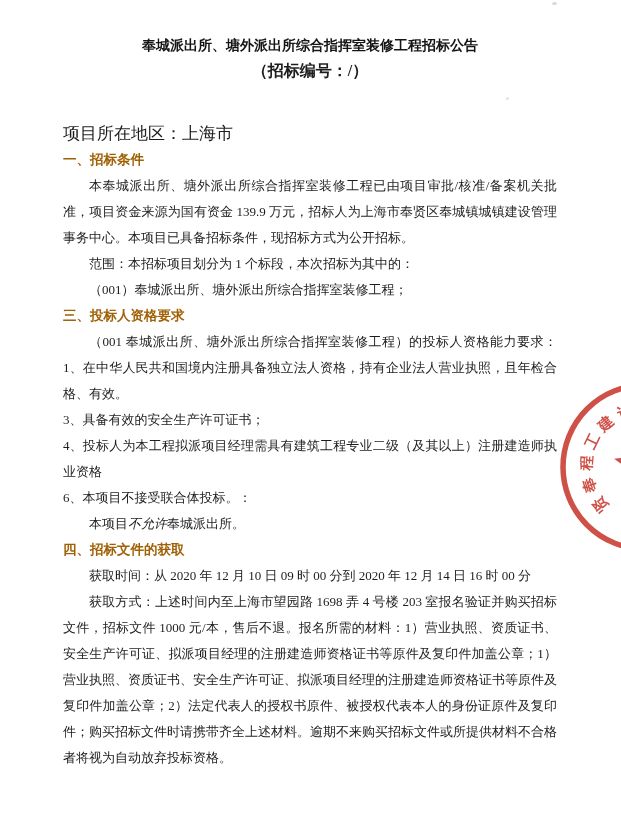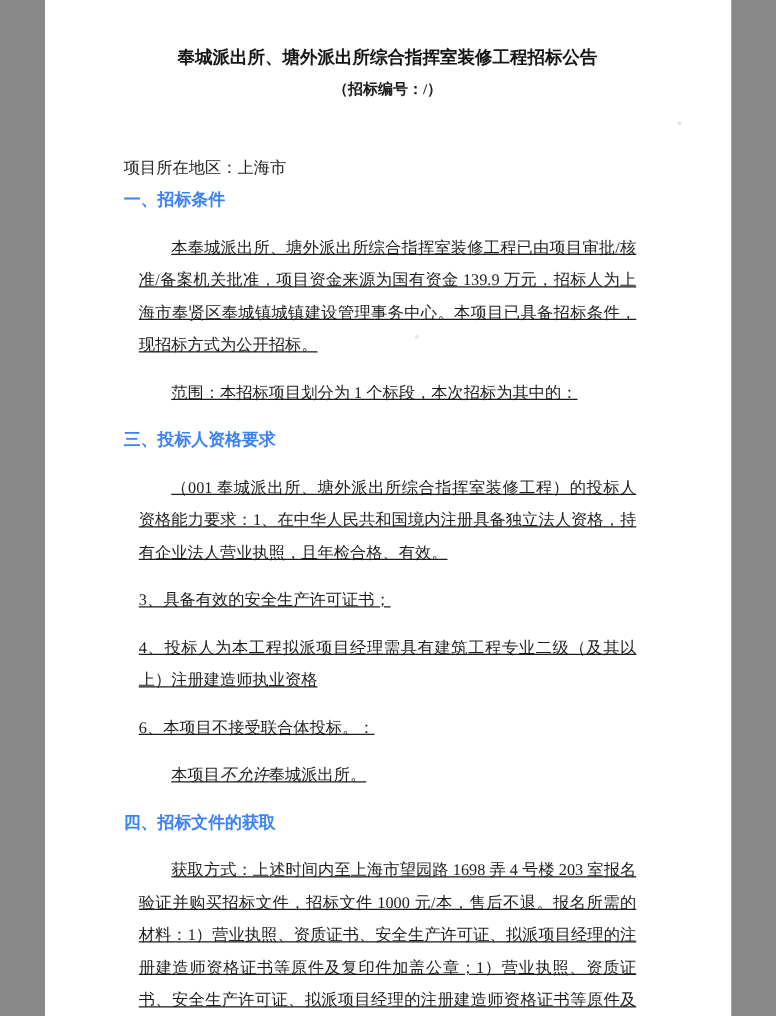--- a/index.html
+++ b/index.html
@@ -1,18 +1,18 @@
 <!DOCTYPE html>
 <html><head>
 <meta charset="utf-8">
 <style>
   html,body { margin:0; padding:0; background:#888; }
   .page {
     position:relative;
-    width:549px; height:813px;
+    width:621px; height:813px;
     margin:0 auto;
     background:#ffffff;
     overflow:hidden;
     font-family:"Liberation Serif","DejaVu Serif",serif;
     color:#1d1d1d;
   }
   .content {
     position:relative;
     padding:0 64px 0 63px;
   }
@@ -22,41 +22,40 @@
     font-family:"Liberation Sans","DejaVu Sans",sans-serif;
     font-weight:bold;
     font-size:14px;
     line-height:22px;
     color:#151515;
   }
   .doc-subtitle {
     margin-top:4px;
     text-align:center;
     font-weight:bold;
-    font-size:12px;
+    font-size:16px;
     line-height:22px;
   }
   .location-line {
     margin-top:39px;
-    font-size:13px;
+    font-size:17px;
     line-height:26px;
   }
   .sec-heading {
     font-family:"Liberation Sans","DejaVu Sans",sans-serif;
     font-weight:bold;
     font-size:13.5px;
     line-height:26px;
-    color:#3b82f6;
+    color:#a16207;
   }
   .para {
-    margin:12px;
+    margin:0;
     font-size:13px;
     line-height:26px;
     text-align:justify;
-    text-decoration:underline;
   }
   .para.indent { text-indent:26px; }
   .italic { font-style:italic; }
   
   .seal {
     position:absolute;
     top:379px; left:557px;
     width:176px; height:176px;
     opacity:0.88;
     pointer-events:none;
@@ -81,27 +80,29 @@
 
 <div class="page">
   <div class="content">
     <div class="doc-title">奉城派出所、塘外派出所综合指挥室装修工程招标公告</div>
     <div class="doc-subtitle">（招标编号：/）</div>
     <div class="location-line">项目所在地区：上海市</div>
     <div>
         <div class="sec-heading">一、招标条件</div>
         <p class="para indent">本奉城派出所、塘外派出所综合指挥室装修工程已由项目审批/核准/备案机关批准，项目资金来源为国有资金 139.9 万元，招标人为上海市奉贤区奉城镇城镇建设管理事务中心。本项目已具备招标条件，现招标方式为公开招标。</p>
         <p class="para indent">范围：本招标项目划分为 1 个标段，本次招标为其中的：</p>
+        <p class="para indent">（001）奉城派出所、塘外派出所综合指挥室装修工程；</p>
         <div class="sec-heading">三、投标人资格要求</div>
         <p class="para indent">（001 奉城派出所、塘外派出所综合指挥室装修工程）的投标人资格能力要求：1、在中华人民共和国境内注册具备独立法人资格，持有企业法人营业执照，且年检合格、有效。</p>
         <p class="para">3、具备有效的安全生产许可证书；</p>
         <p class="para">4、投标人为本工程拟派项目经理需具有建筑工程专业二级（及其以上）注册建造师执业资格</p>
         <p class="para">6、本项目不接受联合体投标。：</p>
         <p class="para indent"><span>本项目</span><span class="italic">不允许</span><span>奉城派出所。</span></p>
         <div class="sec-heading">四、招标文件的获取</div>
+        <p class="para indent">获取时间：从 2020 年 12 月 10 日 09 时 00 分到 2020 年 12 月 14 日 16 时 00 分</p>
         <p class="para indent">获取方式：上述时间内至上海市望园路 1698 弄 4 号楼 203 室报名验证并购买招标文件，招标文件 1000 元/本，售后不退。报名所需的材料：1）营业执照、资质证书、安全生产许可证、拟派项目经理的注册建造师资格证书等原件及复印件加盖公章；1）营业执照、资质证书、安全生产许可证、拟派项目经理的注册建造师资格证书等原件及复印件加盖公章；2）法定代表人的授权书原件、被授权代表本人的身份证原件及复印件；购买招标文件时请携带齐全上述材料。逾期不来购买招标文件或所提供材料不合格者将视为自动放弃投标资格。</p>
       </div>
   </div>
 
   <svg class="seal" viewBox="0 0 176 176" xmlns="http://www.w3.org/2000/svg">
     <g>
       <circle cx="88" cy="88" r="82" fill="none" stroke="#c8382e" stroke-width="5.5"></circle>
       <polygon fill="#c8382e" transform="rotate(-75 88 88)" points="88,56 95.9,77.1 118.4,78.1 100.8,92.2 106.8,113.9 88,101.5 69.2,113.9 75.2,92.2 57.6,78.1 80.1,77.1"></polygon>
       <text x="67.8" y="32.6" transform="rotate(-20 67.8 32.6)" text-anchor="middle" dominant-baseline="central" fill="#c8382e">设</text>
       <text x="48.5" y="44.2" transform="rotate(-42 48.5 44.2)" text-anchor="middle" dominant-baseline="central" fill="#c8382e">建</text>

